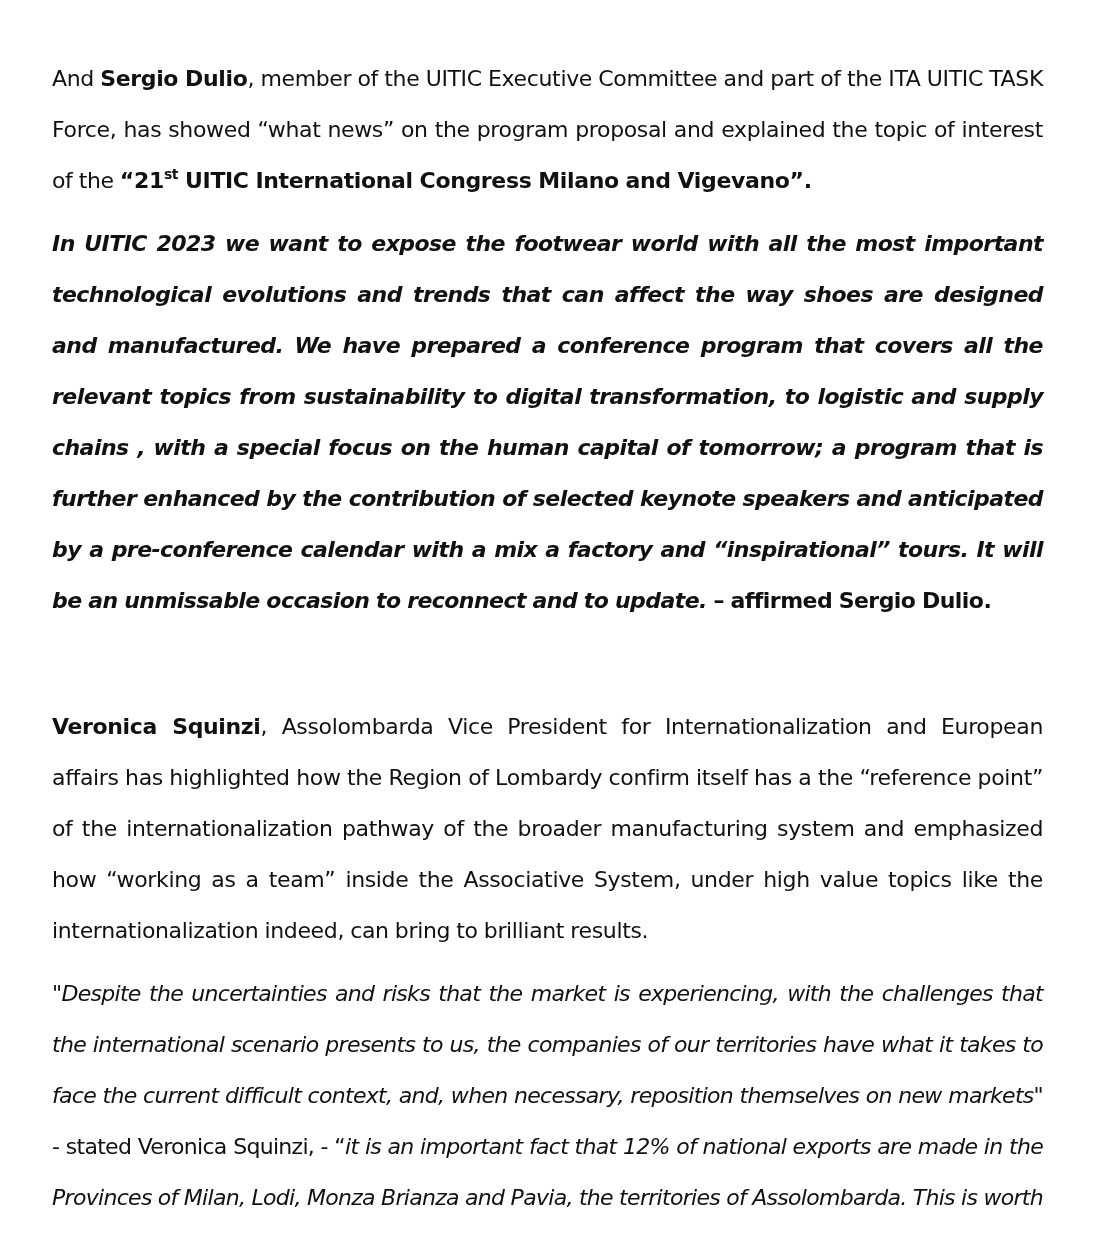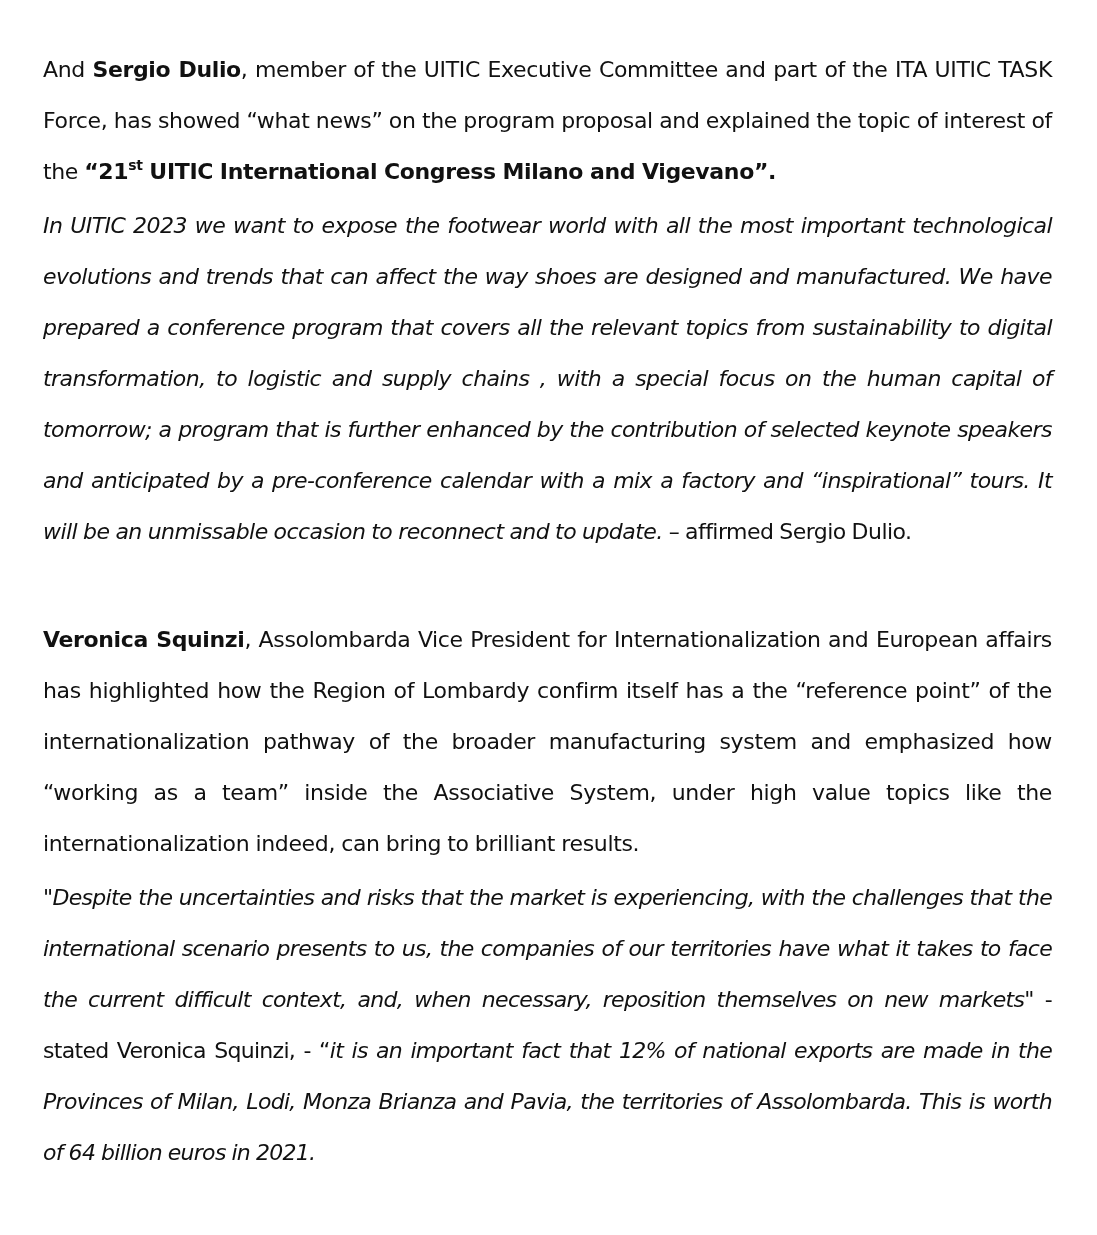--- a/index.html
+++ b/index.html
@@ -14,29 +14,30 @@
     color: #111111;
     font-family: "DejaVu Sans", sans-serif;
   }
   .page {
     position: absolute;
     left: 40px;
     top: 41px;
     width: 1015px;
   }
   .para {
-    margin: 3px;
+    margin: 12px;
     font-size: 22px;
     line-height: 51px;
     text-align: justify;
     letter-spacing: -0.35px;
     word-spacing: -0.5px;
   }
   .para.it-block {
     letter-spacing: -0.55px;
+    font-weight: bold;
   }
   .para.quote-block {
     letter-spacing: -0.7px;
   }
   .gap {
     height: 51px;
   }
   b { font-weight: bold; }
   i { font-style: italic; }
   sup {

